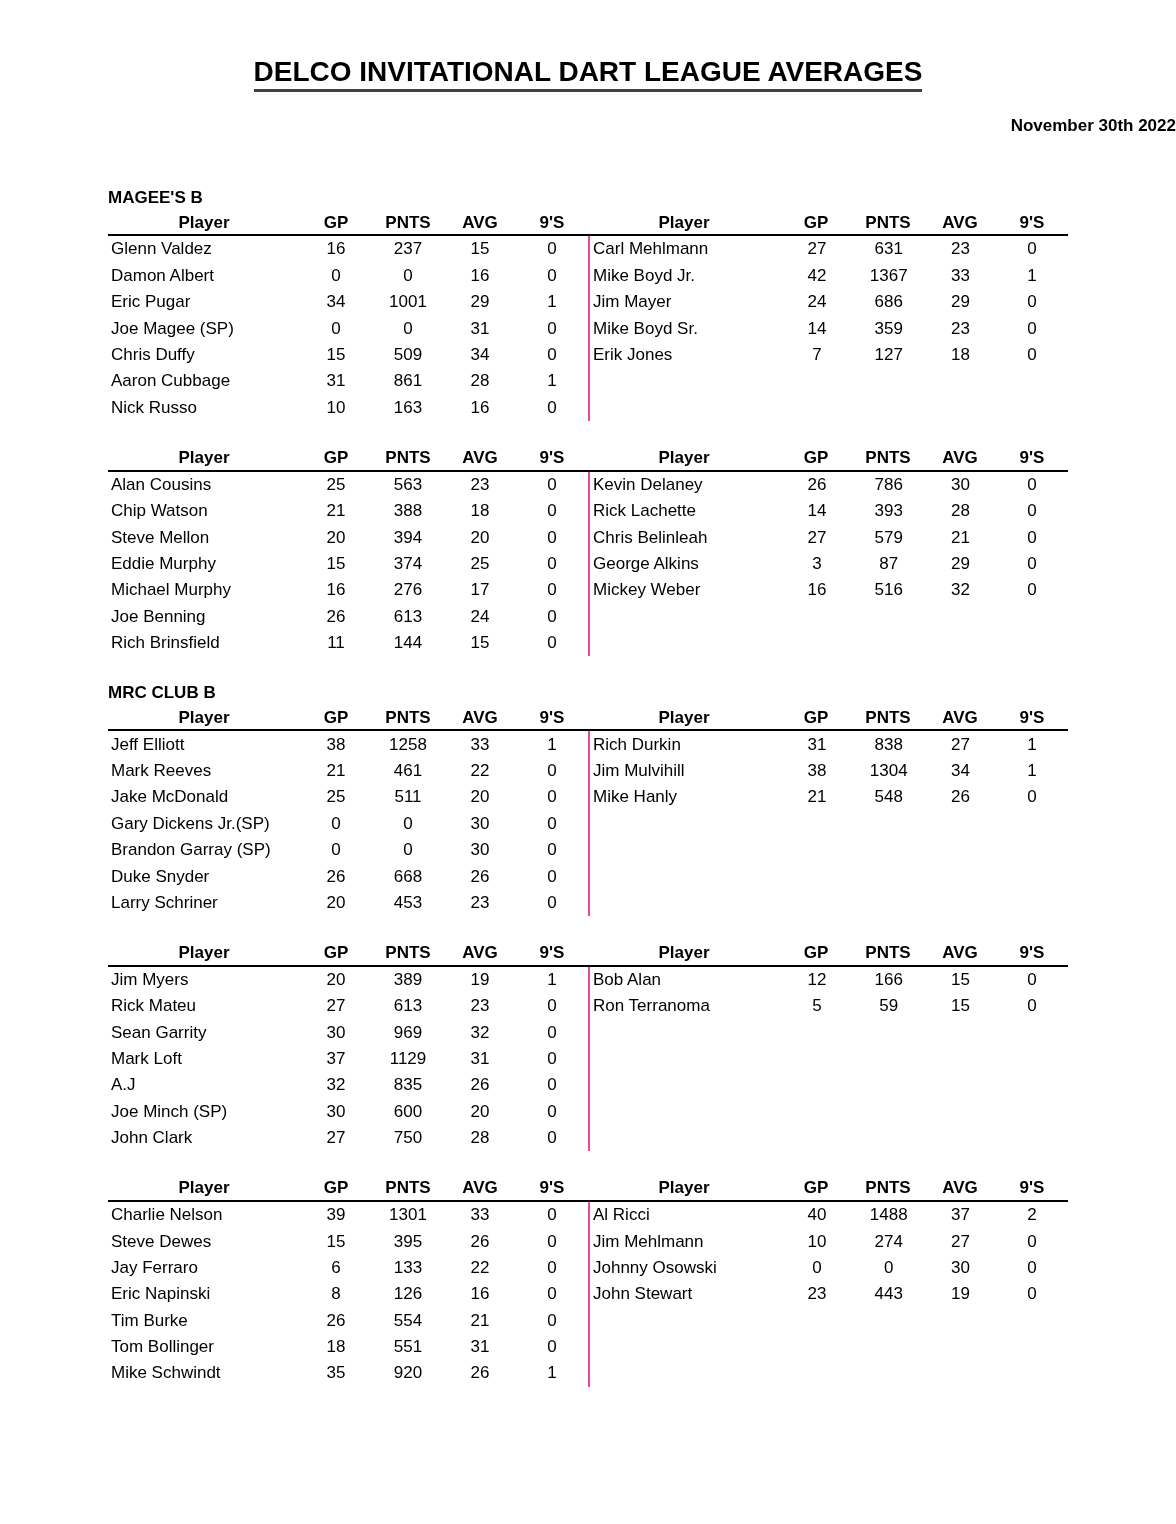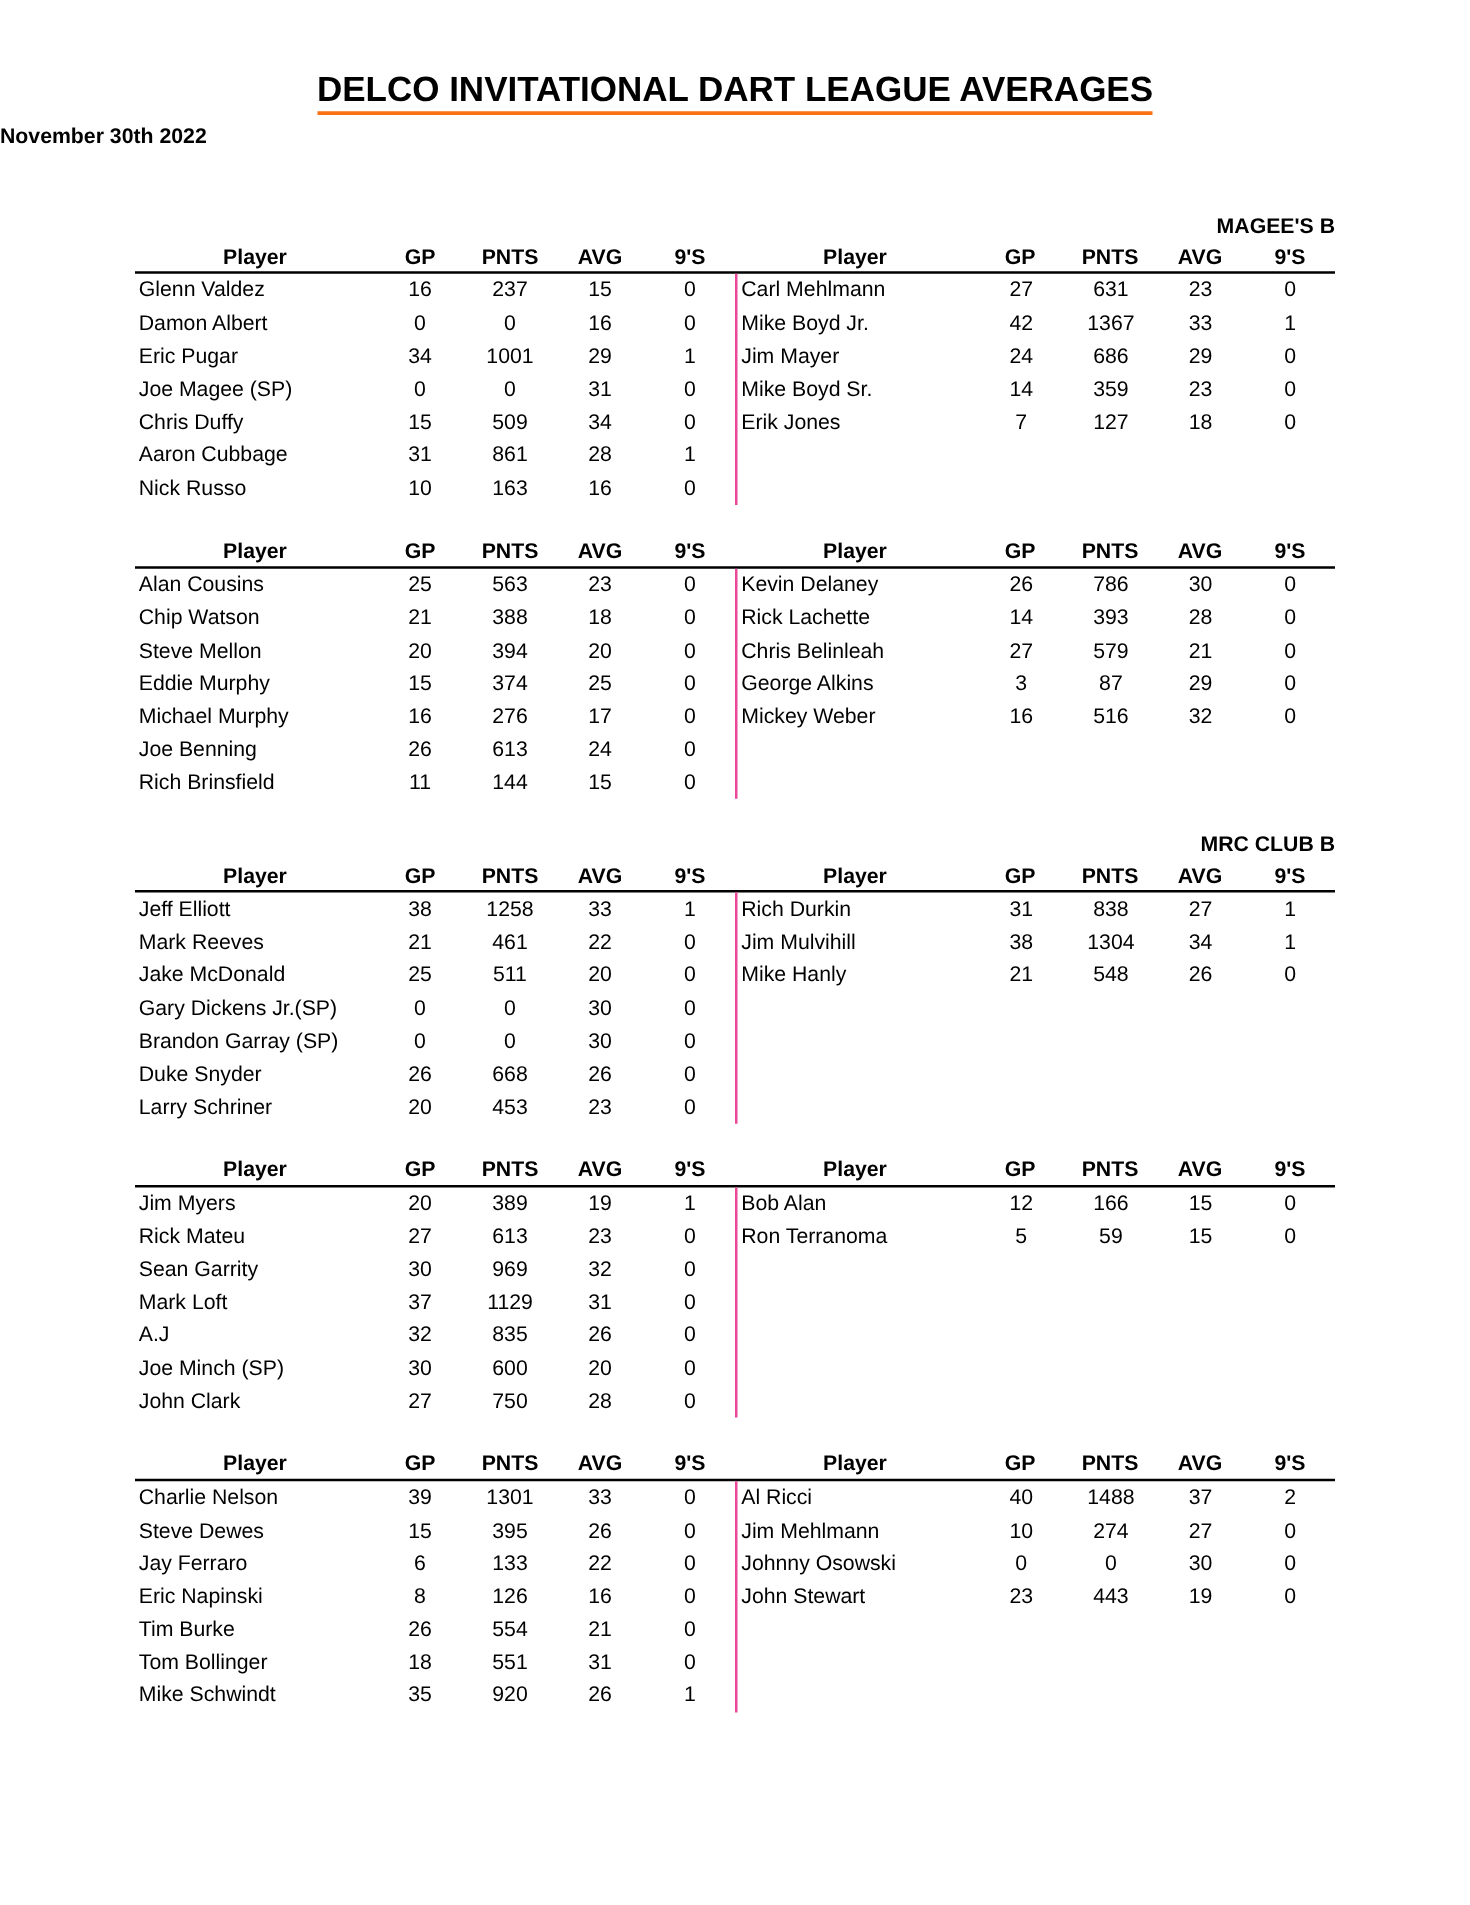--- a/index.html
+++ b/index.html
@@ -13,36 +13,36 @@
     padding-top: 56px;
     overflow: hidden;
   }
   .doc-title {
     text-align: center;
     font-size: 28px;
     font-weight: bold;
     line-height: 1.15;
   }
   .doc-title .underlined {
-    border-bottom: 3px solid #f97316;
+    border-bottom: 3px solid #404040;
     padding-bottom: 2px;
   }
   .doc-subtitle {
-    text-align: left;
+    text-align: right;
     font-size: 17px;
     font-weight: bold;
-    margin-top: 11px;
+    margin-top: 28px;
   }
   #sections { margin-top: 52px; }
   .section {
     width: 960px;
     margin: 0 auto 27px auto;
   }
   .section-title {
-    text-align: right;
+    text-align: left;
     font-size: 17px;
     font-weight: bold;
     margin-bottom: 5px;
     line-height: 1.15;
   }
   .table { display: flex; }
   .half {
     width: 50%;
     display: flex;
     flex-direction: column;

